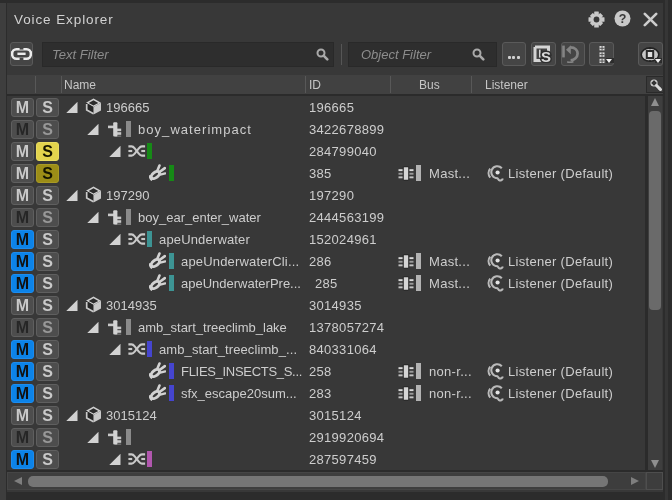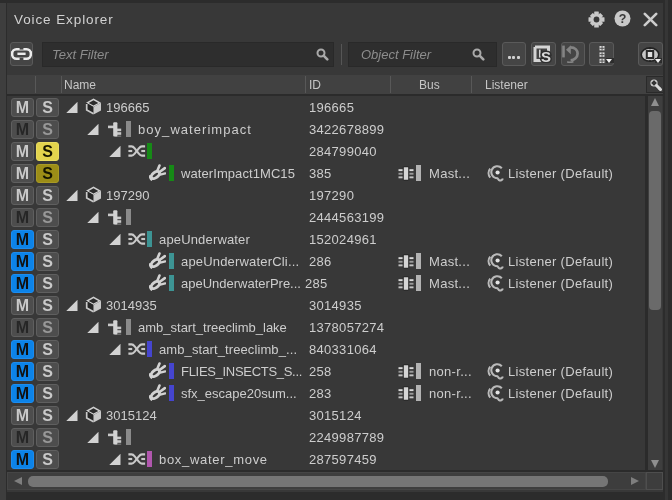--- a/index.html
+++ b/index.html
@@ -182,21 +182,20 @@
     <div class="msbtn" style="left:4px">M</div>
     <div class="msbtn ms-dyel" style="left:29px">S</div>
     <svg class="icn" style="left:142px;top:2px;width:17px;height:17px" viewBox="0 0 17 17">
       <ellipse cx="6.4" cy="11" rx="4.7" ry="2.7" transform="rotate(-37 6.4 11)" fill="none" stroke="#d2d2d2" stroke-width="3"></ellipse>
       <path d="M8.2,6.9 L10.5,1.5" fill="none" stroke="#d2d2d2" stroke-width="2.6" stroke-linecap="round"></path>
       <path d="M10.2,8.3 L15.8,4.1" fill="none" stroke="#d2d2d2" stroke-width="2.6" stroke-linecap="round"></path>
       <path d="M11.2,10.6 L16.3,9.4" fill="none" stroke="#d2d2d2" stroke-width="2.2" stroke-linecap="round"></path>
       <path d="M0.8,11.3 A7.6,7.6 0 0 0 3.2,16.2" fill="none" stroke="#d2d2d2" stroke-width="2.6"></path>
     </svg>
     <div class="chip" style="left:162px;background:#168a16"></div>
-    <div class="nm" style="left:174px;letter-spacing:0.08px">waterImpact1MC15</div>
     <div class="nm" style="left:302px">385</div>
     <svg class="icn" style="left:391px;top:4px;width:16px;height:15px" viewBox="0 0 16 15">
       <rect x="0.5" y="3.2" width="15" height="1.9" fill="#dadada"></rect>
       <rect x="0.5" y="6.8" width="15" height="1.9" fill="#9a9a9a"></rect>
       <rect x="0.5" y="10.4" width="15" height="1.9" fill="#c4c4c4"></rect>
       <rect x="5.2" y="0.6" width="5.6" height="13.8" rx="0.8" fill="#d4d4d4" stroke="#2b2b2b" stroke-width="1.2"></rect>
     </svg>
     <div class="chip" style="left:409px;background:#b2b2b2"></div>
     <div class="nm" style="left:422px">Mast...</div>
     <svg class="icn" style="left:479px;top:3px;width:18px;height:17px" viewBox="0 0 18 17">
@@ -225,20 +224,21 @@
     <div class="msbtn ms-dim" style="left:29px">S</div>
     <div class="tri" style="left:80px"></div>
     <svg class="icn" style="left:100px;top:3px;width:15px;height:16px" viewBox="0 0 15 16">
       <rect x="1" y="4.6" width="6" height="2.6" fill="#c9c9c9"></rect>
       <rect x="8.2" y="7.6" width="6" height="2.6" fill="#c9c9c9"></rect>
       <rect x="8.2" y="11.2" width="6" height="2.6" fill="#c9c9c9"></rect>
       <rect x="8.2" y="14.4" width="6" height="1.6" fill="#6a6a6a"></rect>
       <rect x="6.2" y="1.2" width="4.2" height="14.2" rx="1" fill="#d2d2d2"></rect>
     </svg>
     <div class="chip" style="left:119px;background:#8a8a8a"></div>
+    <div class="nm" style="left:131px;letter-spacing:0px">boy_ear_enter_water</div>
     <div class="nm" style="left:302px">2444563199</div>
   </div>
 <div class="row" style="top:228px">
     <div class="msbtn ms-blue" style="left:4px">M</div>
     <div class="msbtn" style="left:29px">S</div>
     <div class="tri" style="left:102px"></div>
     <svg class="icn" style="left:121px;top:4px;width:17.5px;height:14px" viewBox="0 0 17.5 14">
       <path d="M0.4,2.4 H3.6 C5.3,2.4 5.8,3.3 7.1,4.9 L10.4,9.1 C11.7,10.7 12.2,11.6 13.9,11.6 H17.1" fill="none" stroke="#c9c9c9" stroke-width="2.1" stroke-linecap="butt"></path>
       <path d="M0.4,11.6 H3.6 C5.3,11.6 5.8,10.7 7.1,9.1 L10.4,4.9 C11.7,3.3 12.2,2.4 13.9,2.4 H17.1" fill="none" stroke="#c9c9c9" stroke-width="2.1" stroke-linecap="butt"></path>
       <path d="M0.4,7 H4.2" fill="none" stroke="#c9c9c9" stroke-width="2.1" stroke-linecap="butt"></path>
@@ -281,21 +281,21 @@
     <div class="msbtn" style="left:29px">S</div>
     <svg class="icn" style="left:142px;top:2px;width:17px;height:17px" viewBox="0 0 17 17">
       <ellipse cx="6.4" cy="11" rx="4.7" ry="2.7" transform="rotate(-37 6.4 11)" fill="none" stroke="#d2d2d2" stroke-width="3"></ellipse>
       <path d="M8.2,6.9 L10.5,1.5" fill="none" stroke="#d2d2d2" stroke-width="2.6" stroke-linecap="round"></path>
       <path d="M10.2,8.3 L15.8,4.1" fill="none" stroke="#d2d2d2" stroke-width="2.6" stroke-linecap="round"></path>
       <path d="M11.2,10.6 L16.3,9.4" fill="none" stroke="#d2d2d2" stroke-width="2.2" stroke-linecap="round"></path>
       <path d="M0.8,11.3 A7.6,7.6 0 0 0 3.2,16.2" fill="none" stroke="#d2d2d2" stroke-width="2.6"></path>
     </svg>
     <div class="chip" style="left:162px;background:#3d9494"></div>
     <div class="nm" style="left:174px;letter-spacing:0px">apeUnderwaterPre...</div>
-    <div class="nm" style="left:298px">285</div>
+    <div class="nm" style="left:308px">285</div>
     <svg class="icn" style="left:391px;top:4px;width:16px;height:15px" viewBox="0 0 16 15">
       <rect x="0.5" y="3.2" width="15" height="1.9" fill="#dadada"></rect>
       <rect x="0.5" y="6.8" width="15" height="1.9" fill="#9a9a9a"></rect>
       <rect x="0.5" y="10.4" width="15" height="1.9" fill="#c4c4c4"></rect>
       <rect x="5.2" y="0.6" width="5.6" height="13.8" rx="0.8" fill="#d4d4d4" stroke="#2b2b2b" stroke-width="1.2"></rect>
     </svg>
     <div class="chip" style="left:409px;background:#b2b2b2"></div>
     <div class="nm" style="left:422px">Mast...</div>
     <svg class="icn" style="left:479px;top:3px;width:18px;height:17px" viewBox="0 0 18 17">
       <path d="M4.2,3.6 A7,7 0 0 0 4.2,12.6" fill="none" stroke="#b9b9b9" stroke-width="2.1"></path>
@@ -422,34 +422,33 @@
     <div class="msbtn ms-dim" style="left:29px">S</div>
     <div class="tri" style="left:80px"></div>
     <svg class="icn" style="left:100px;top:3px;width:15px;height:16px" viewBox="0 0 15 16">
       <rect x="1" y="4.6" width="6" height="2.6" fill="#c9c9c9"></rect>
       <rect x="8.2" y="7.6" width="6" height="2.6" fill="#c9c9c9"></rect>
       <rect x="8.2" y="11.2" width="6" height="2.6" fill="#c9c9c9"></rect>
       <rect x="8.2" y="14.4" width="6" height="1.6" fill="#6a6a6a"></rect>
       <rect x="6.2" y="1.2" width="4.2" height="14.2" rx="1" fill="#d2d2d2"></rect>
     </svg>
     <div class="chip" style="left:119px;background:#8a8a8a"></div>
-    <div class="nm" style="left:302px">2249987789</div>
+    <div class="nm" style="left:302px">2919920694</div>
   </div>
 <div class="row" style="top:448px">
     <div class="msbtn ms-blue" style="left:4px">M</div>
     <div class="msbtn" style="left:29px">S</div>
     <div class="tri" style="left:102px"></div>
     <svg class="icn" style="left:121px;top:4px;width:17.5px;height:14px" viewBox="0 0 17.5 14">
       <path d="M0.4,2.4 H3.6 C5.3,2.4 5.8,3.3 7.1,4.9 L10.4,9.1 C11.7,10.7 12.2,11.6 13.9,11.6 H17.1" fill="none" stroke="#c9c9c9" stroke-width="2.1" stroke-linecap="butt"></path>
       <path d="M0.4,11.6 H3.6 C5.3,11.6 5.8,10.7 7.1,9.1 L10.4,4.9 C11.7,3.3 12.2,2.4 13.9,2.4 H17.1" fill="none" stroke="#c9c9c9" stroke-width="2.1" stroke-linecap="butt"></path>
       <path d="M0.4,7 H4.2" fill="none" stroke="#c9c9c9" stroke-width="2.1" stroke-linecap="butt"></path>
       <path d="M13.3,7 H17.1" fill="none" stroke="#c9c9c9" stroke-width="2.1" stroke-linecap="butt"></path>
     </svg>
     <div class="chip" style="left:140px;background:#b157ae"></div>
-    <div class="nm" style="left:152px;letter-spacing:0.7px">box_water_move</div>
     <div class="nm" style="left:302px">287597459</div>
   </div>
 <div class="abs" style="left:7px;top:470px;width:660px;height:2px;background:#2b2b2b"></div>
 <div class="abs" style="left:663px;top:0;width:9px;height:500px;background:#2c2c2c"></div>
 <div class="abs" style="left:665px;top:0;width:3px;height:500px;background:#363636"></div>
 <div class="abs" style="left:645px;top:96px;width:3px;height:374px;background:#2b2b2b"></div>
 <div class="abs" style="left:648px;top:96px;width:14px;height:374px;background:#3e3e3e"></div>
 <div class="abs barr" style="left:650.5px;top:97.5px;border-left:4.2px solid transparent;border-right:4.2px solid transparent;border-bottom:8px solid #8f8f8f"></div>
 <div class="abs" style="left:648.5px;top:111px;width:12px;height:199px;background:#6a6a6a;border-radius:4px"></div>
 <div class="abs barr" style="left:650.5px;top:459.5px;border-left:4.2px solid transparent;border-right:4.2px solid transparent;border-top:8px solid #8f8f8f"></div>

